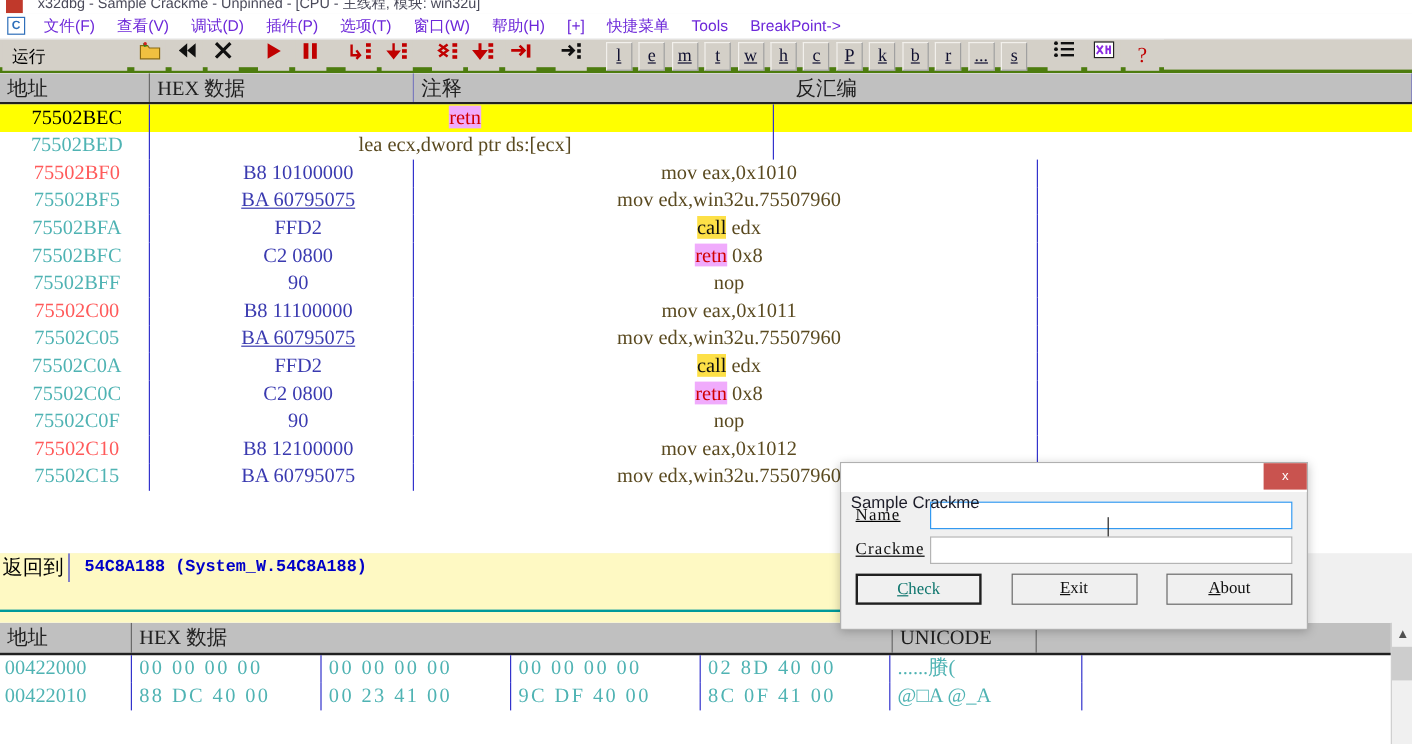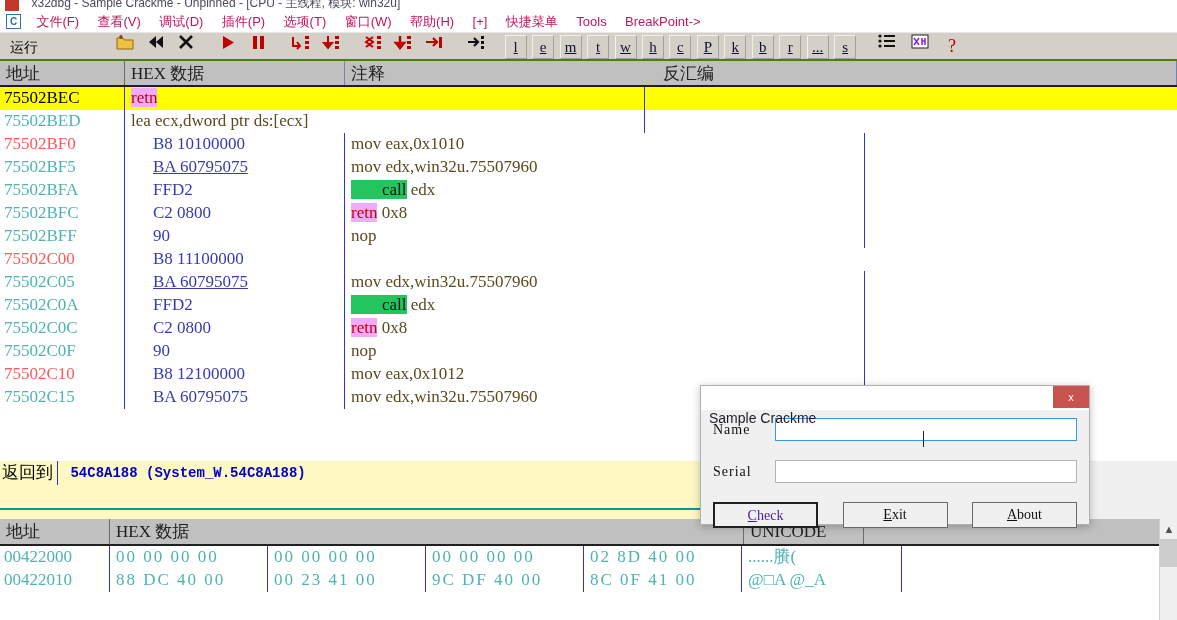--- a/index.html
+++ b/index.html
@@ -58,33 +58,33 @@
     font-size: 10px;
     font-weight: bold;
     text-align: center;
     line-height: 14px;
     margin: 3px 4px 0 6px;
     vertical-align: top;
   }
   .menu-item {
     display: inline-block;
     font-size: 13px;
-    color: #be185d;
+    color: #6d28d9;
     line-height: 22px;
     padding: 0 7px;
     vertical-align: top;
     cursor: default;
   }
 
   
   .toolbar {
     position: absolute; left: 0; top: 33px; width: 1177px; height: 28px;
     background: #d4d0c8;
     white-space: nowrap;
-    border-bottom: 2px solid #4d7c0f;
+    border-bottom: 5px solid #4d7c0f;
   }
   .run-box {
     display: inline-block;
     width: 104px; height: 24px;
     margin: 2px 2px 0 2px;
     background: #d4d0c8;
     color: #000;
     font-size: 14px;
     line-height: 24px;
     padding-left: 8px;
@@ -168,30 +168,31 @@
     height: 23px;
     white-space: nowrap;
   }
   .drow.sel { background: #ffff00; }
   .dc {
     font-family: "Liberation Serif", serif;
     font-size: 17px;
     line-height: 22px;
     overflow: hidden;
     white-space: nowrap;
+    text-align: center;
   }
   .dc.a { width: 125px; padding-left: 4px; color: #4fb3b3; border-right: 1px solid #3333cc; }
   .dc.a.addr-red { color: #ff5a5a; }
   .dc.a.addr-black { color: #000000; }
   .dc.h { width: 220px; padding-left: 28px; color: #3a3ab0; border-right: 1px solid #3333cc; }
   .dc.h.hex-black { color: #000000; }
   .dc.d { width: 520px; padding-left: 6px; color: #5a4a20; border-right: 1px solid #3333cc; }
   .dc.cm { width: 312px; padding-left: 6px; color: #5a4a20; }
   .under { text-decoration: underline; }
-  .mn-call { background: #22c55e; color: #101010; padding-left: 31px; }
+  .mn-call { background: #fde047; color: #101010; }
   .mn-retn { background: #f0abfc; color: #d00000; }
 
   
   .statusbar {
     position: absolute; left: 0; top: 461px; width: 960px; height: 58px;
     background: #fef9c3;
     overflow: hidden;
   }
   .sb-label {
     display: inline-block;
@@ -303,21 +304,21 @@
     position: absolute; right: 0; top: 0;
     width: 36px; height: 22px;
     background: #c9534f;
     color: #ffffff;
     font-size: 11px;
     text-align: center;
     line-height: 22px;
     cursor: default;
   }
   .dlg-body { padding: 8px 12px 0 12px; }
-  .field-row { display: flex; align-items: center; margin-bottom: 19px; }
+  .field-row { display: flex; align-items: center; margin-bottom: 6px; text-decoration: underline; }
   .field-label {
     width: 62px;
     font-family: "Liberation Serif", serif;
     font-size: 14px;
     color: #101010;
     letter-spacing: 1px;
   }
   .field-input {
     flex: 1; height: 23px;
     background: #ffffff;
@@ -335,21 +336,21 @@
     background: #f0f0f0;
     border: 1px solid #6a6a6a;
     font-family: "Liberation Serif", serif;
     font-size: 14px;
     color: #101010;
     text-align: center;
     line-height: 24px;
     cursor: default;
   }
   .dlg-btn.primary { border: 2px solid #202020; }
-  .dlg-btn.disabled { color: #4c1d95; }
+  .dlg-btn.disabled { color: #0f766e; }
   .dlg-btn u { text-decoration: underline; }
 
   .cursor-caret {
     position: absolute;
     width: 1px; height: 16px;
     background: #222;
   }
 
   
   svg { display: block; margin: auto; }
@@ -551,20 +552,21 @@
         </div>
         <div class="drow">
           <div class="dc a">75502BFF</div>
           <div class="dc h"><span>90</span></div>
           <div class="dc d"><span>nop</span></div>
           <div class="dc cm"></div>
         </div>
         <div class="drow">
           <div class="dc a addr-red">75502C00</div>
           <div class="dc h"><span>B8 11100000</span></div>
+          <div class="dc d"><span>mov eax,0x1011</span></div>
           <div class="dc cm"></div>
         </div>
         <div class="drow">
           <div class="dc a">75502C05</div>
           <div class="dc h"><span class="under">BA 60795075</span></div>
           <div class="dc d"><span>mov edx,win32u.75507960</span></div>
           <div class="dc cm"></div>
         </div>
         <div class="drow">
           <div class="dc a">75502C0A</div>
@@ -642,21 +644,21 @@
     <div class="dlg-title">
       <span class="t">Sample Crackme</span>
       <span class="dlg-close">x</span>
     </div>
     <div class="dlg-body">
       <div class="field-row">
         <span class="field-label">Name</span>
         <input class="field-input focused" type="text" value="" style="">
       </div>
       <div class="field-row">
-        <span class="field-label">Serial</span>
+        <span class="field-label">Crackme</span>
         <input class="field-input" type="text" value="" style="">
       </div>
       <div class="dlg-buttons">
         <div class="dlg-btn primary disabled"><u>C</u><span>heck</span></div>
         <div class="dlg-btn"><u>E</u><span>xit</span></div>
         <div class="dlg-btn"><u>A</u><span>bout</span></div>
       </div>
     </div>
     <div class="cursor-caret" style="left:222px;top:45px;"></div>
   </div>

